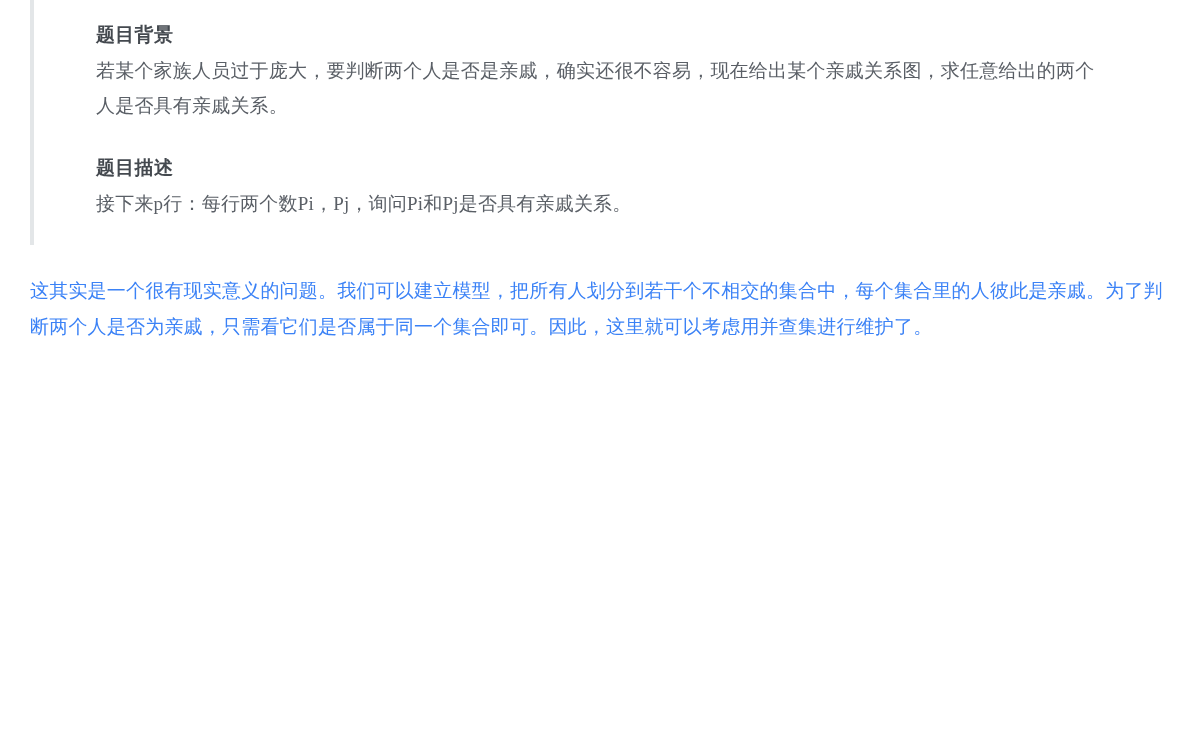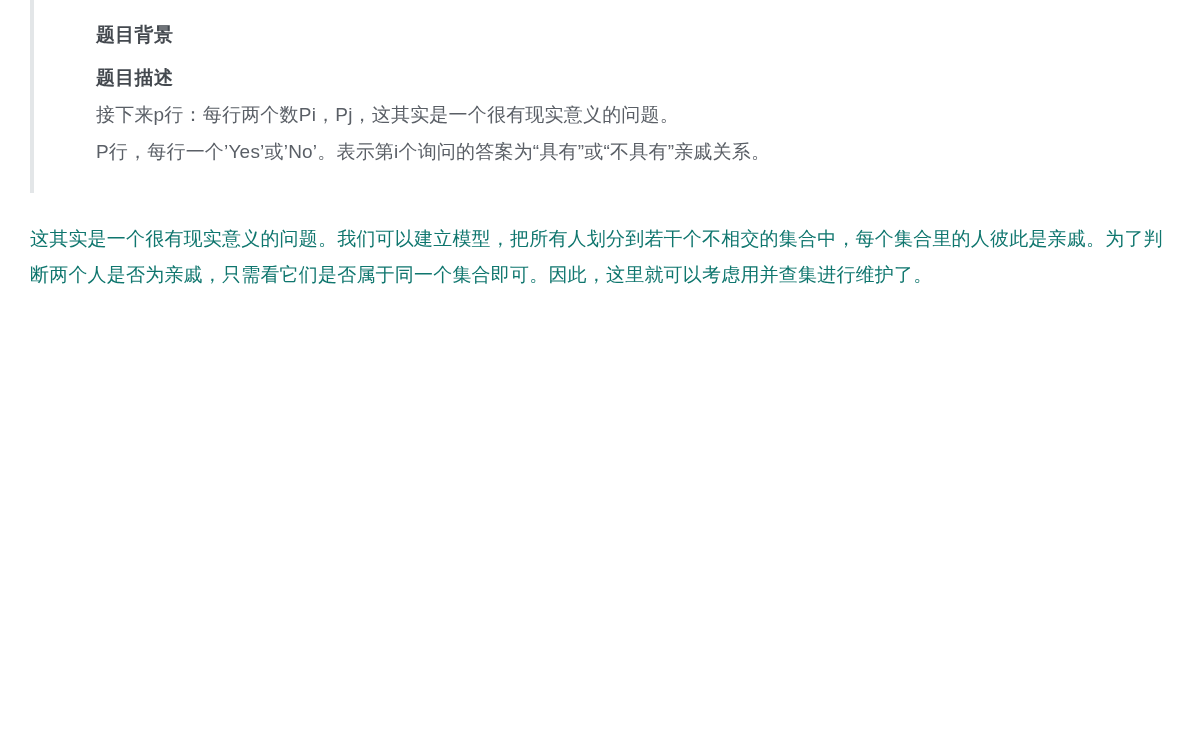--- a/index.html
+++ b/index.html
@@ -12,73 +12,74 @@
     height: 741px;
     font-family: "Liberation Sans", "DejaVu Sans", sans-serif;
     color: #555a60;
     overflow: hidden;
   }
   .page {
     position: relative;
     width: 1198px;
     height: 741px;
     box-sizing: border-box;
+    font-family: Liberation Serif, serif;
   }
   
   .quote-block {
     position: relative;
     margin: 0;
     padding: 18px 40px 22px 62px;
     border-left: 4px solid #e3e6e8;
     margin-left: 30px;
     margin-right: 55px;
   }
   .quote-block h3 {
     font-size: 19px;
     font-weight: bold;
     color: #44494f;
     margin: 0 0 2px 0;
     line-height: 1.75;
     letter-spacing: 0.3px;
   }
   .quote-block h3.spaced {
-    margin-top: 10px;
+    margin-top: 27px;
   }
   .quote-block p {
     font-size: 19px;
     line-height: 1.85;
     margin: 0 0 2px 0;
     color: #5a5f66;
     letter-spacing: 0.2px;
   }
   .body-text {
     margin: 28px 30px 0 30px;
     font-size: 19px;
     line-height: 1.9;
-    color: #0f766e;
+    color: #3b82f6;
     letter-spacing: 0.2px;
   }
   .body-text p {
     margin: 0;
   }
 </style>
 </head>
 <body>
 
 <div class="page">
 
   <blockquote class="quote-block">
 
     <h3>题目背景</h3>
+    <p>若某个家族人员过于庞大，要判断两个人是否是亲戚，确实还很不容易，现在给出某个亲戚关系图，求任意给出的两个人是否具有亲戚关系。</p>
 
     <h3 class="spaced">题目描述</h3>
 
-    <p>接下来p行：每行两个数Pi，Pj，这其实是一个很有现实意义的问题。</p>
+    <p>接下来p行：每行两个数Pi，Pj，询问Pi和Pj是否具有亲戚关系。</p>
 
-    <p>P行，每行一个’Yes’或’No’。表示第i个询问的答案为“具有”或“不具有”亲戚关系。</p>
 
   </blockquote>
 
   <div class="body-text">
     <p>这其实是一个很有现实意义的问题。我们可以建立模型，把所有人划分到若干个不相交的集合中，每个集合里的人彼此是亲戚。为了判断两个人是否为亲戚，只需看它们是否属于同一个集合即可。因此，这里就可以考虑用并查集进行维护了。</p>
   </div>
 
 </div>
 
 </body></html>

